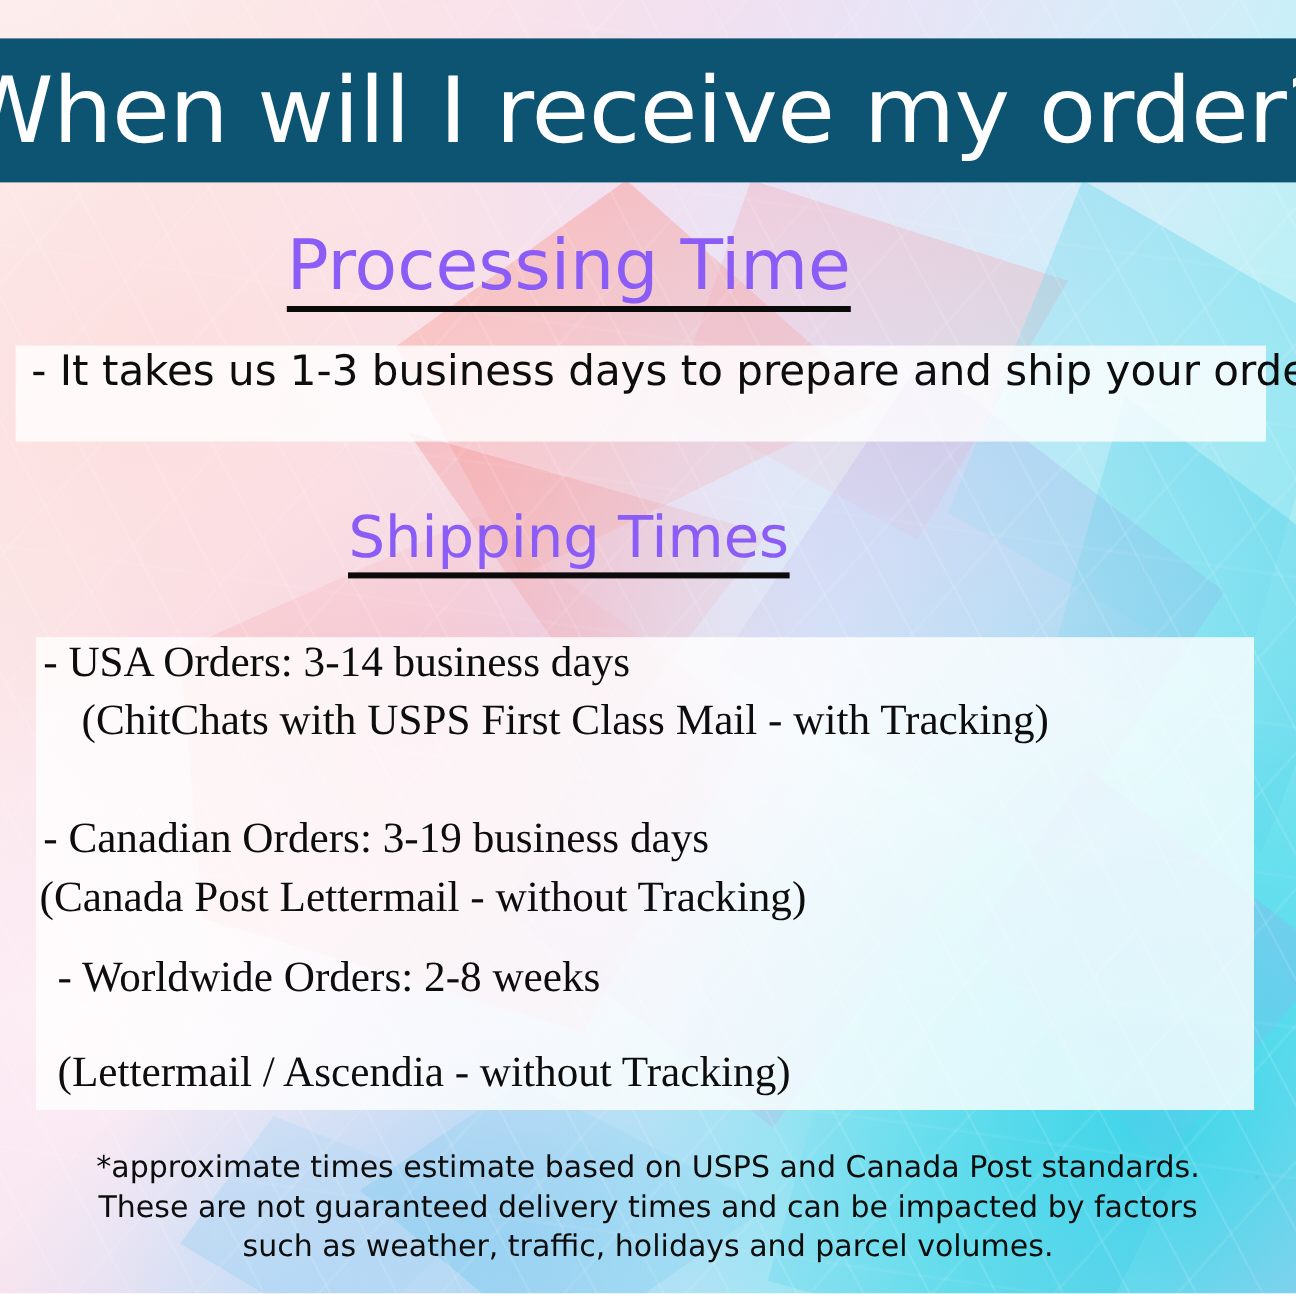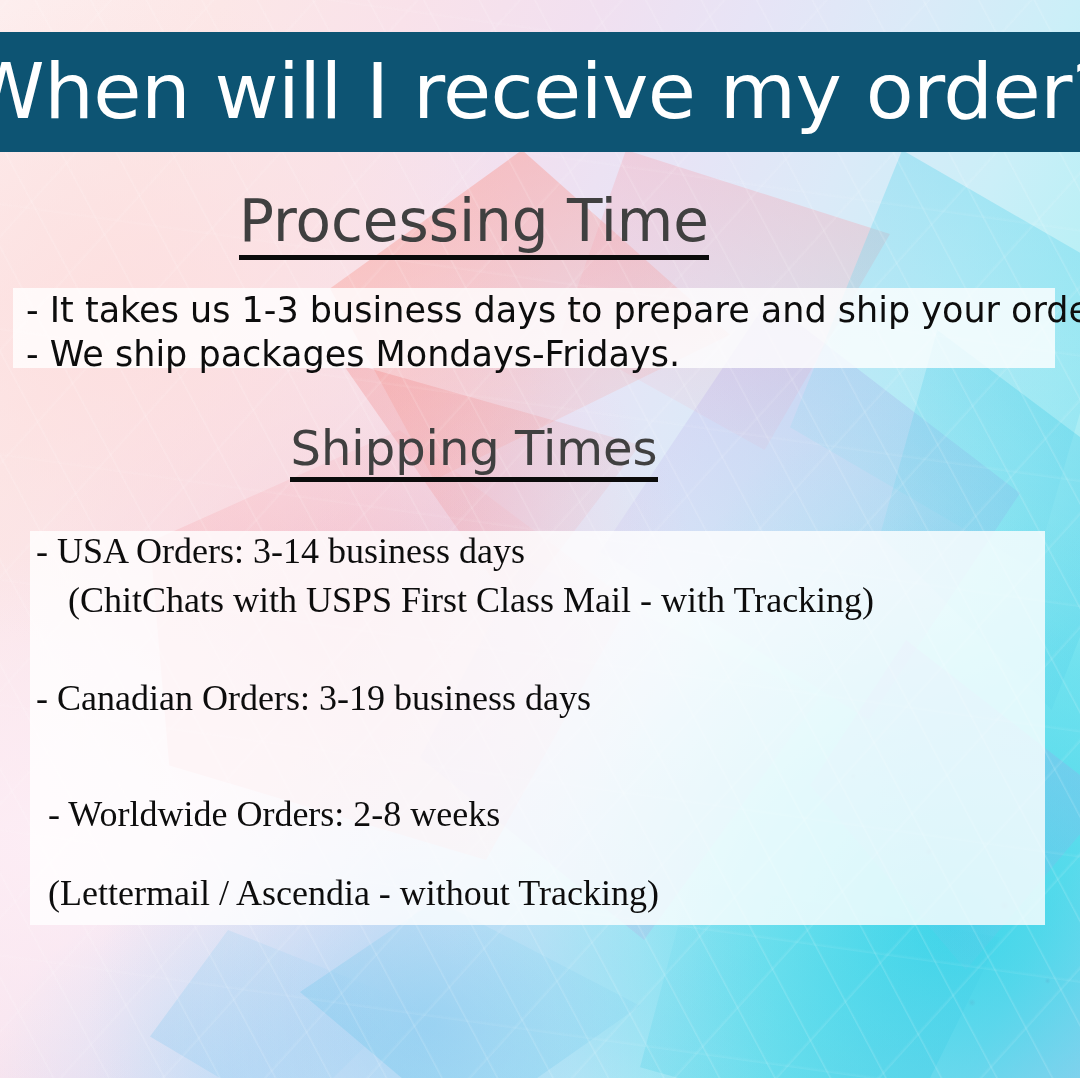--- a/index.html
+++ b/index.html
@@ -151,21 +151,21 @@
     white-space: nowrap;
     transform: scaleX(1.03);
   }
 
   
   .section-heading {
     position: absolute;
     left: 0;
     width: 948px;
     text-align: center;
-    color: #404040;
+    color: #8b5cf6;
     font-family: "DejaVu Sans", sans-serif;
     font-weight: 400;
     line-height: 1;
   }
   .section-heading span {
     display: inline-block;
     border-bottom: 5px solid #0b0b0b;
     padding-bottom: 5px;
   }
   #heading-processing { top: 192px; font-size: 58px; }
@@ -258,30 +258,35 @@
     <div class="header-title">When will I receive my order?</div>
   </div>
 
   <div class="section-heading" id="heading-processing">
     <span>Processing Time</span>
   </div>
 
   <div class="panel" id="panel-processing"></div>
 
   <div class="body-line" id="proc-line-1">- It takes us 1-3 business days to prepare and ship your order.</div>
-  <div class="body-line" id="proc-line-2">- We ship packages Mondays-Fridays.</div>
 
   <div class="section-heading" id="heading-shipping">
     <span>Shipping Times</span>
   </div>
 
   <div class="panel" id="panel-shipping"></div>
 
   <div class="body-line ship-line" id="usa-line-1">- USA Orders: 3-14 business days</div>
   <div class="body-line ship-line" id="usa-line-2">(ChitChats with USPS First Class Mail - with Tracking)</div>
 
   <div class="body-line ship-line" id="can-line-1">- Canadian Orders: 3-19 business days</div>
+  <div class="body-line ship-line" id="can-line-2">(Canada Post Lettermail - without Tracking)</div>
 
   <div class="body-line ship-line" id="wor-line-1">- Worldwide Orders: 2-8 weeks</div>
   <div class="body-line ship-line" id="wor-line-2">(Lettermail / Ascendia - without Tracking)</div>
 
+  <div id="footnote">
+    <div>*approximate times estimate based on USPS and Canada Post standards.</div>
+    <div>These are not guaranteed delivery times and can be impacted by factors</div>
+    <div>such as weather, traffic, holidays and parcel volumes.</div>
+  </div>
 
 </div>
 
 </body></html>

